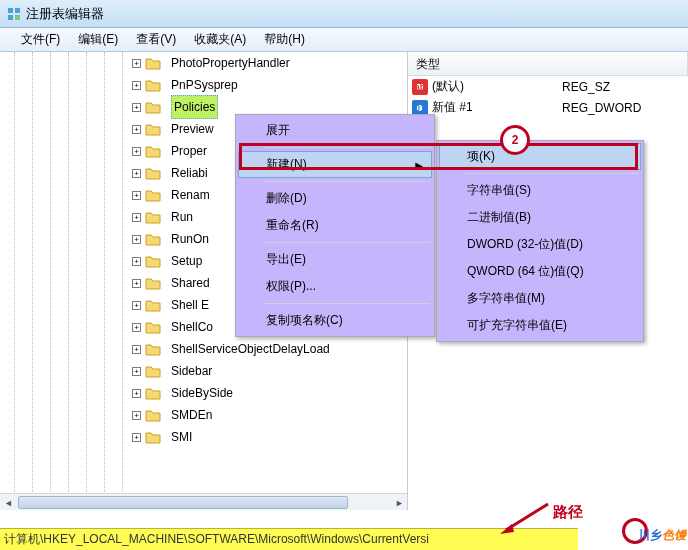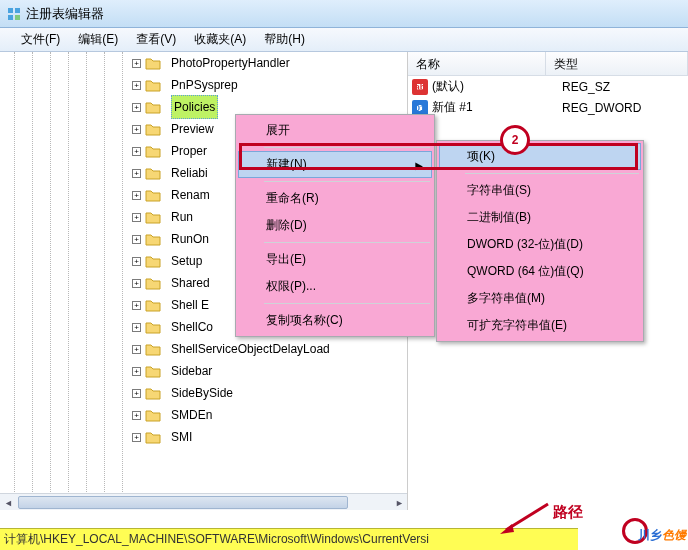--- a/index.html
+++ b/index.html
@@ -25,21 +25,21 @@
 .tree-node.selected span { background: #bef264; border: 1px dotted #5a9edb; padding: 4px 2px; text-align: center; }
 
 .list-pane { flex: 1; background: #fff; position: relative; }
 .list-header { display: flex; height: 24px; background: linear-gradient(#fdfdfe,#ecf1f7); border-bottom: 1px solid #d6dde6; }
 .list-header div { padding: 4px 8px; border-right: 1px solid #d6dde6; }
 .list-row { display: flex; align-items: center; height: 21px; padding-left: 4px; }
 .list-row .icon { width: 16px; height: 16px; display: flex; align-items: center; justify-content: center; margin-right: 4px; border:5px solid #000000; border-radius:2px; font-size:9px; font-weight:bold; }
 .list-row .c1 { width: 130px; }
 .list-row .c2 { }
 
-.ctx-menu { position: absolute; background: #f9a8d4; border: 1px solid #a7abb0; box-shadow: 2px 2px 4px rgba(0,0,0,.3); z-index: 10; padding: 2px; }
+.ctx-menu { position: absolute; background: #c4b5fd; border: 1px solid #a7abb0; box-shadow: 2px 2px 4px rgba(0,0,0,.3); z-index: 10; padding: 2px; }
 .ctx-item { padding: 5px 26px 5px 28px; white-space: nowrap; position: relative; }
 .ctx-item:hover, .ctx-item.hl { background: #bed5f1; border: 1px solid #7aa7da; padding: 4px 25px 4px 27px; }
 .ctx-item .arrow { position: absolute; right: 8px; top: 50%; transform: translateY(-50%); font-size: 10px; }
 .ctx-sep { height: 1px; background: #cfd3d8; margin: 3px 2px 3px 26px; }
 
 .hl-red { position: absolute; border: 3px solid #c00020; z-index: 30; pointer-events: none; }
 
 .circ2 { position: absolute; width: 30px; height: 30px; border: 3px solid #c00020; border-radius: 50%; display: flex; align-items: center; justify-content: center; color: #c00020; font-size: 17px; font-weight: bold; z-index: 35; background: #fff; }
 
 .hscroll { position: absolute; left: 0; width: 408px; bottom: 0; height: 17px; background: #eff3f8; border-top: 1px solid #d0d6de; }
@@ -219,21 +219,20 @@
       </div>
     <div class="hscroll">
       <div class="btn" style="left:0">◄</div>
       <div class="thumb"></div>
       <div class="btn" style="right:0">►</div>
     </div>
   </div>
 
   <div class="list-pane">
     <div class="list-header">
-      <div style="width:138px">名称</div>
       <div style="flex:1">类型</div>
     </div>
     <div id="list-rows">
         <div class="list-row">
           <div class="icon" style="color:#d33;border-color:#d33">ab</div>
           <div class="c1">(默认)</div>
           <div class="c2">REG_SZ</div>
         </div>
         <div class="list-row">
           <div class="icon" style="color:#2878d8;border-color:#2878d8">01</div>
@@ -245,22 +244,22 @@
 </div>
 
 <div class="ctx-menu" style="left:235px; top:114px; width:200px">
   <div class="ctx-item">展开</div>
   <div class="ctx-sep"></div>
   <div class="ctx-item hl">
     <span>新建(N)</span>
     <span class="arrow">▶</span>
   </div>
   <div class="ctx-sep"></div>
+  <div class="ctx-item">删除(D)</div>
   <div class="ctx-item">重命名(R)</div>
-  <div class="ctx-item">删除(D)</div>
   <div class="ctx-sep"></div>
   <div class="ctx-item">导出(E)</div>
   <div class="ctx-item">权限(P)...</div>
   <div class="ctx-sep"></div>
   <div class="ctx-item">复制项名称(C)</div>
 </div>
 
 <div class="ctx-menu" style="left:436px; top:140px; width:208px">
   <div class="ctx-item hl">项(K)</div>
   <div class="ctx-sep"></div>

